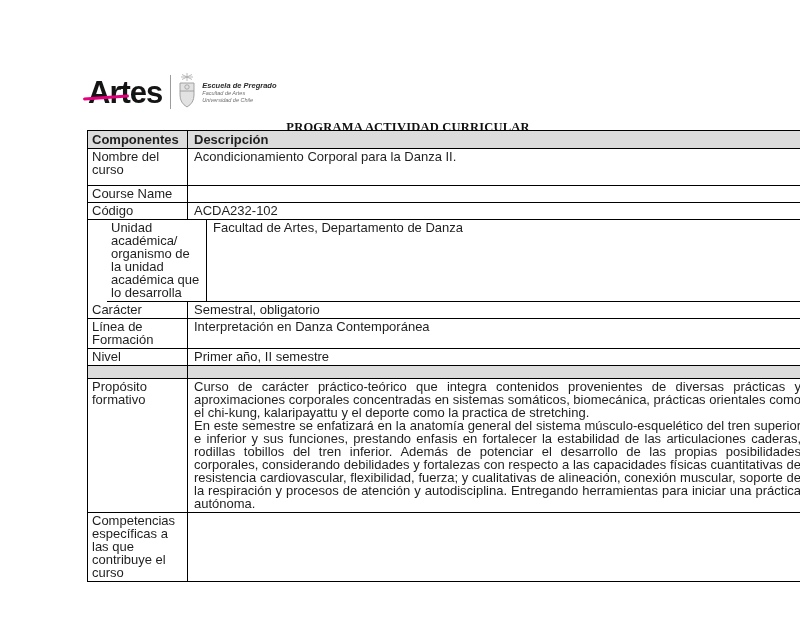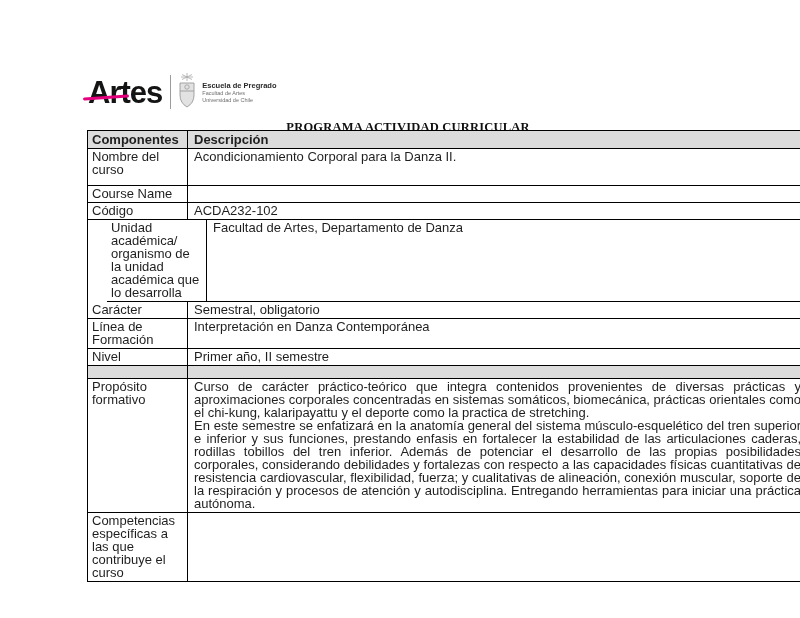--- a/index.html
+++ b/index.html
@@ -14,21 +14,21 @@
   .artes-text{
     font-size:31px;font-weight:700;letter-spacing:-1px;color:#141414;
     line-height:1;position:relative;z-index:1;
   }
   .pink-stroke{
     position:absolute;left:-5px;top:19px;width:46px;height:3px;
     transform:rotate(-4deg);z-index:2;border-radius:2px;
   }
   .logo-sep{width:1px;height:34px;background:#9c9c9c;margin:0 6px 0 8px;}
   .emblem{width:20px;height:38px;margin-right:5px;}
-  .logo-lines{display:flex;flex-direction:column;justify-content:center;}
+  .logo-lines{display:flex;flex-direction:column;justify-content:center;font-style:italic;}
   .logo-line1{font-size:7.5px;font-weight:700;color:#2a2a2a;line-height:9px;}
   .logo-line2,.logo-line3{font-size:5.5px;color:#6e6e6e;line-height:6.5px;}
   
   .doc-title{
     position:absolute;left:87px;top:120px;width:642px;text-align:center;
     font-family:"Liberation Serif", serif;font-weight:700;font-size:12.5px;
     letter-spacing:0.2px;color:#111;
   }
   
   .ptable{

